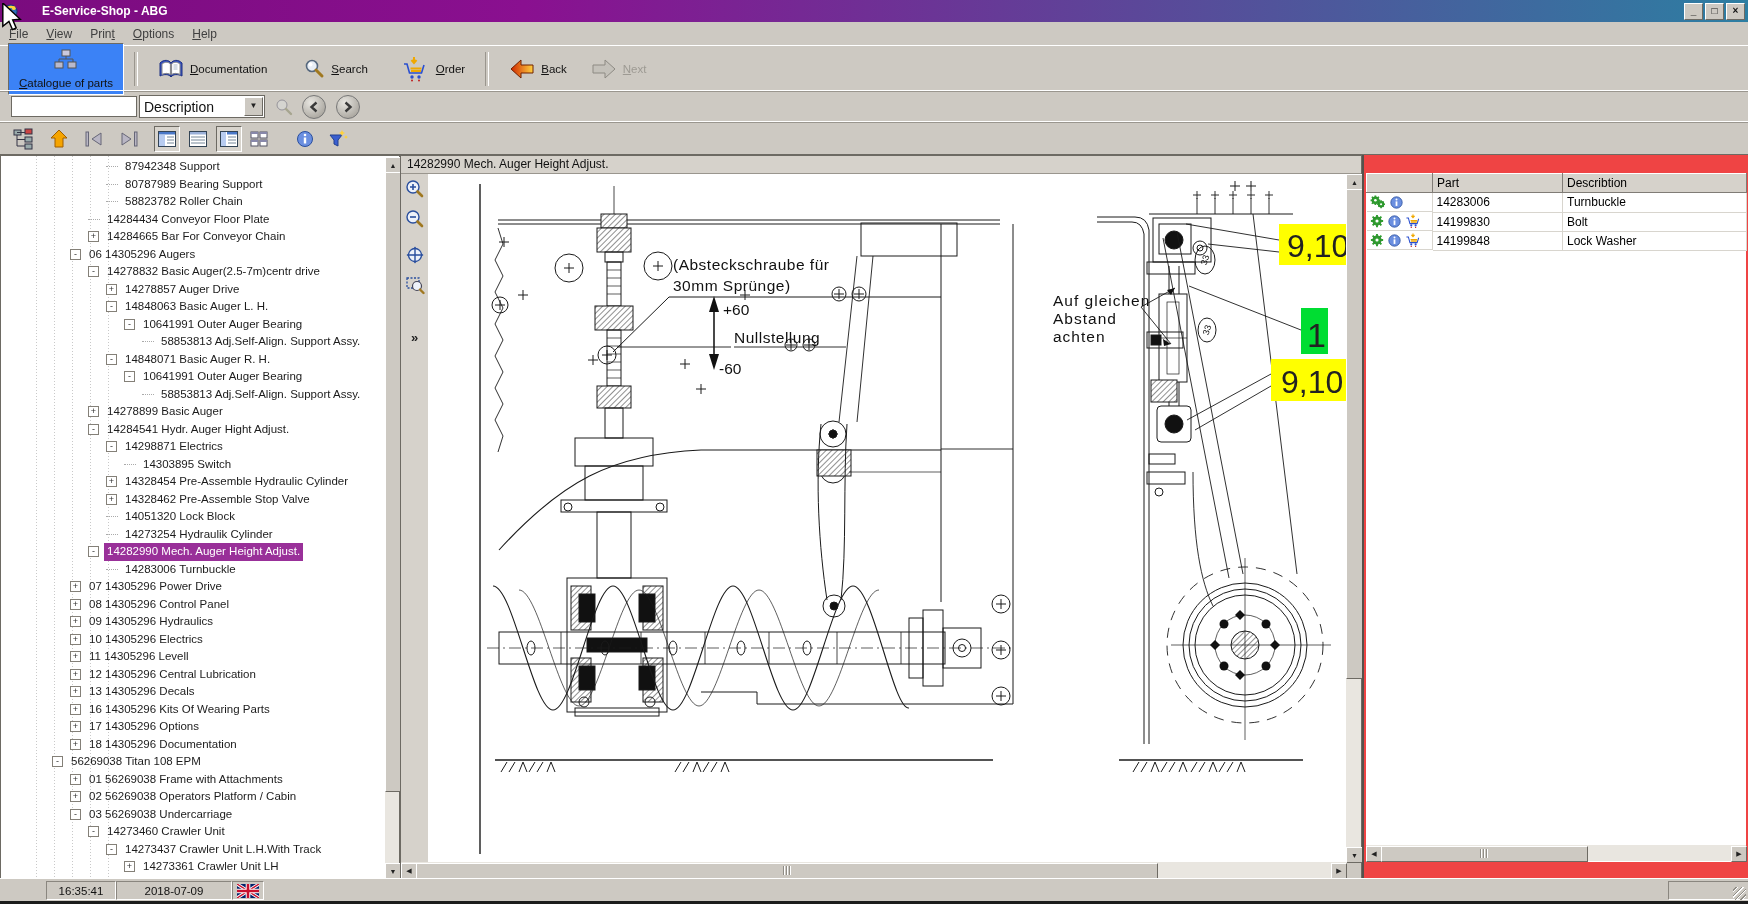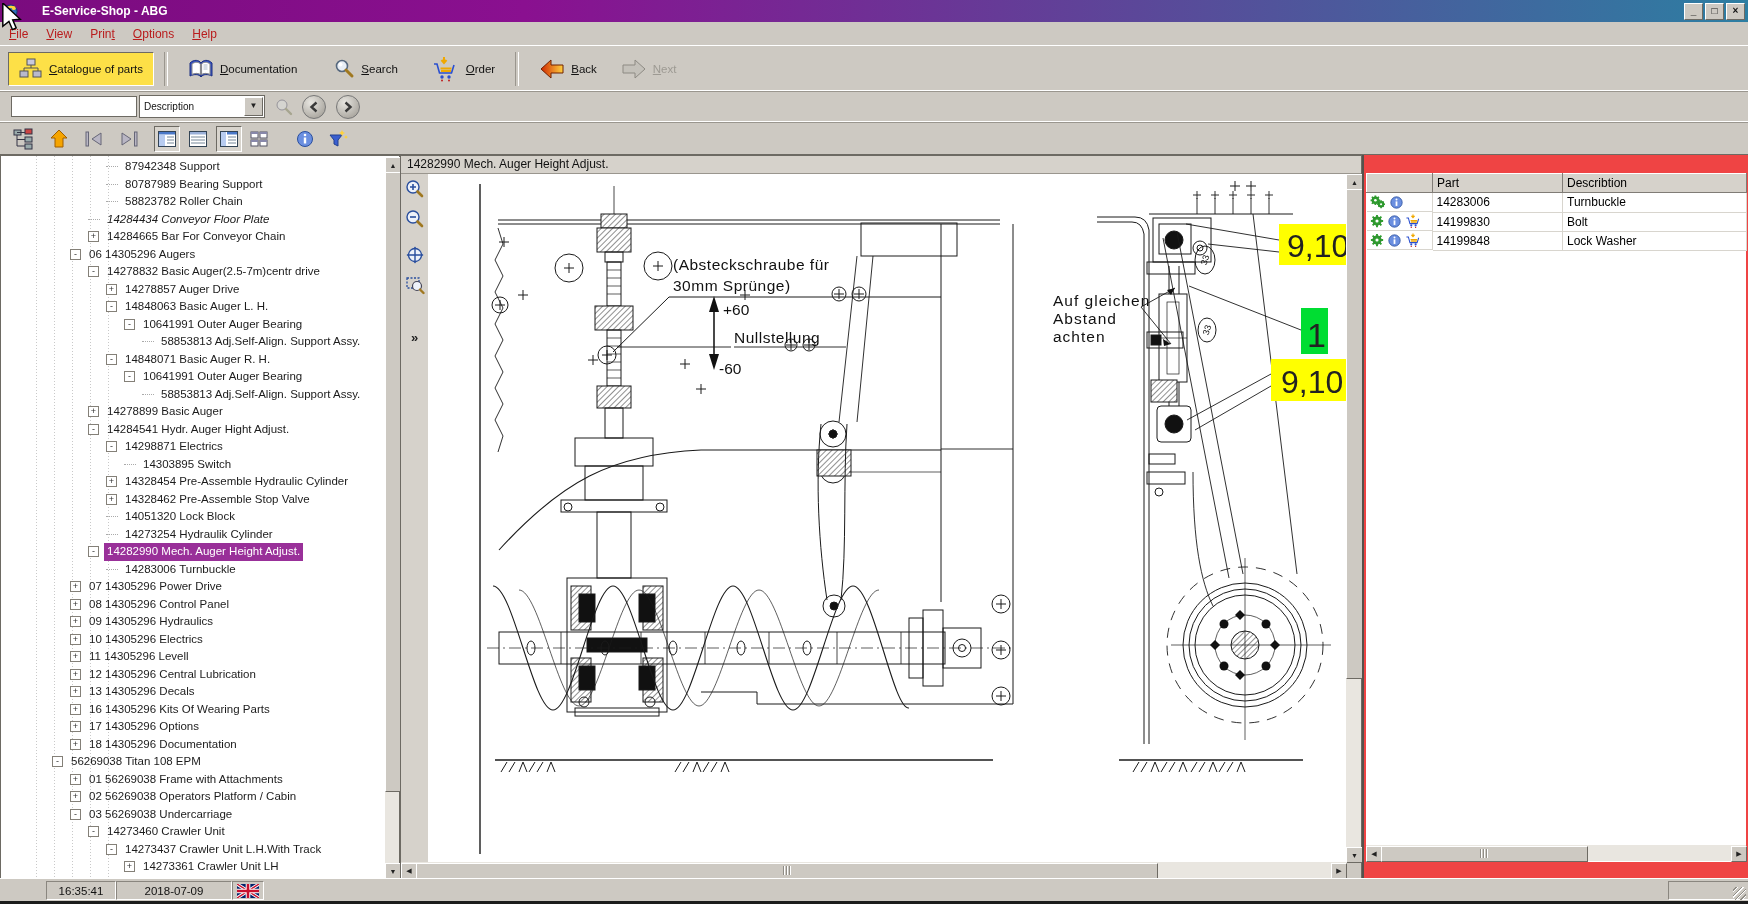--- a/index.html
+++ b/index.html
@@ -10,37 +10,37 @@
   
   #titlebar{position:absolute;left:0;top:0;width:100%;height:22px;
     background:linear-gradient(90deg,var(--c-title1,#7a0b7e) 0%,#8a1090 30%,var(--c-title2,#2d7ea2) 100%);
     display:flex;align-items:center;color:#fff;gap:20px;}
   #titlebar .ttext{font-size:12px;font-weight:bold;margin-left:4px;}
   .appicon{width:15px;height:15px;margin-left:3px;}
   .winbtns{margin-left:auto;margin-right:3px;display:flex;gap:2px;}
   .wbtn{width:17px;height:15px;background:#cdc9c2;font-size:10px;line-height:13px;text-align:center;color:#111;font-weight:bold;}
   
   #menubar{position:absolute;left:0;top:22px;width:100%;height:23px;display:flex;align-items:center;
-    border-bottom:1px solid #9a968e;font-size:12px;color:#b91c1c;}
+    border-bottom:1px solid #9a968e;font-size:12px;color:#404040;}
   .menu-item{padding:3px 9px;}
   .menu-item .u{text-decoration:underline;}
   
   #toolbar1{position:absolute;left:0;top:45px;width:100%;height:45px;display:flex;align-items:center;
     border-top:1px solid #fff;border-bottom:1px solid #9a968e;}
   .tbtn{display:flex;align-items:center;gap:6px;font-size:11.5px;color:#111;padding:5px 10px;margin:0 2px;}
   .tbtn .u{text-decoration:underline;}
-  .tbtn.pressed{border-top:1px solid #6d6a63;border-left:1px solid #6d6a63;border-right:1px solid #fff;border-bottom:1px solid #fff;background:#fde047;}
+  .tbtn.pressed{border-top:1px solid #6d6a63;border-left:1px solid #6d6a63;border-right:1px solid #fff;border-bottom:1px solid #fff;background:#3b82f6;flex-direction:column;}
   .tbtn.disabled{color:#9d9a93;}
   .tsep{width:2px;height:34px;margin:0 8px;border-left:1px solid #9a968e;border-right:1px solid #fff;}
   
   #toolbar2{position:absolute;left:0;top:90px;width:100%;height:31px;display:flex;align-items:center;
     border-top:1px solid #fff;border-bottom:1px solid #9a968e;}
   #search-input{width:118px;height:19px;margin-left:12px;border:none;outline:1px solid #6d6a63;background:#fff;font-size:11.5px;padding:0 3px;font-family:"Liberation Sans",sans-serif;}
   .combo{display:flex;align-items:center;width:124px;height:21px;background:#fff;margin-left:4px;outline:1px solid #6d6a63;}
-  .combo .cval{flex:1;font-size:10px;padding-left:4px;color:#111;}
+  .combo .cval{flex:1;font-size:14px;padding-left:4px;color:#111;}
   .combo .cbtn{width:17px;height:17px;margin-right:1px;background:#cdc9c2;text-align:center;font-size:8px;line-height:16px;color:#222;}
   .roundbtn{width:22px;height:22px;border-radius:50%;background:radial-gradient(circle at 35% 30%,#e8e6e1,#9a968e);
     border:1px solid #777;display:flex;align-items:center;justify-content:center;font-size:11px;color:#444;margin-left:8px;}
   
   #toolbar3{position:absolute;left:0;top:121px;width:100%;height:33px;display:flex;align-items:center;border-top:1px solid #fff;}
   .ticon{margin-left:13px;display:flex;align-items:center;justify-content:center;}
   .tbox{width:24px;height:24px;display:flex;align-items:center;justify-content:center;margin-left:6px;}
   .tbox.pressed{border-top:1px solid #6d6a63;border-left:1px solid #6d6a63;border-right:1px solid #fff;border-bottom:1px solid #fff;background:#d8d4cd;}
   
   #main{position:absolute;left:0;top:154px;width:1748px;height:724px;border-top:1px solid #6d6a63;}
@@ -290,21 +290,21 @@
             <span class="tlabel">87942348 Support</span>
           </div>
           <div class="trow" style="padding-left: 103px;">
             <span class="leafstub"></span>
             <span class="tlabel">80787989 Bearing Support</span>
           </div>
           <div class="trow" style="padding-left: 103px;">
             <span class="leafstub"></span>
             <span class="tlabel">58823782 Roller Chain</span>
           </div>
-          <div class="trow" style="padding-left: 85px; font-style: italic;">
+          <div class="trow" style="padding-left: 85px;">
             <span class="leafstub"></span>
             <span class="tlabel">14284434 Conveyor Floor Plate</span>
           </div>
           <div class="trow" style="padding-left: 85px;">
             <span class="expander">+</span>
             <span class="tlabel">14284665 Bar For Conveyor Chain</span>
           </div>
           <div class="trow" style="padding-left: 67px;">
             <span class="expander">-</span>
             <span class="tlabel">06 14305296 Augers</span>

